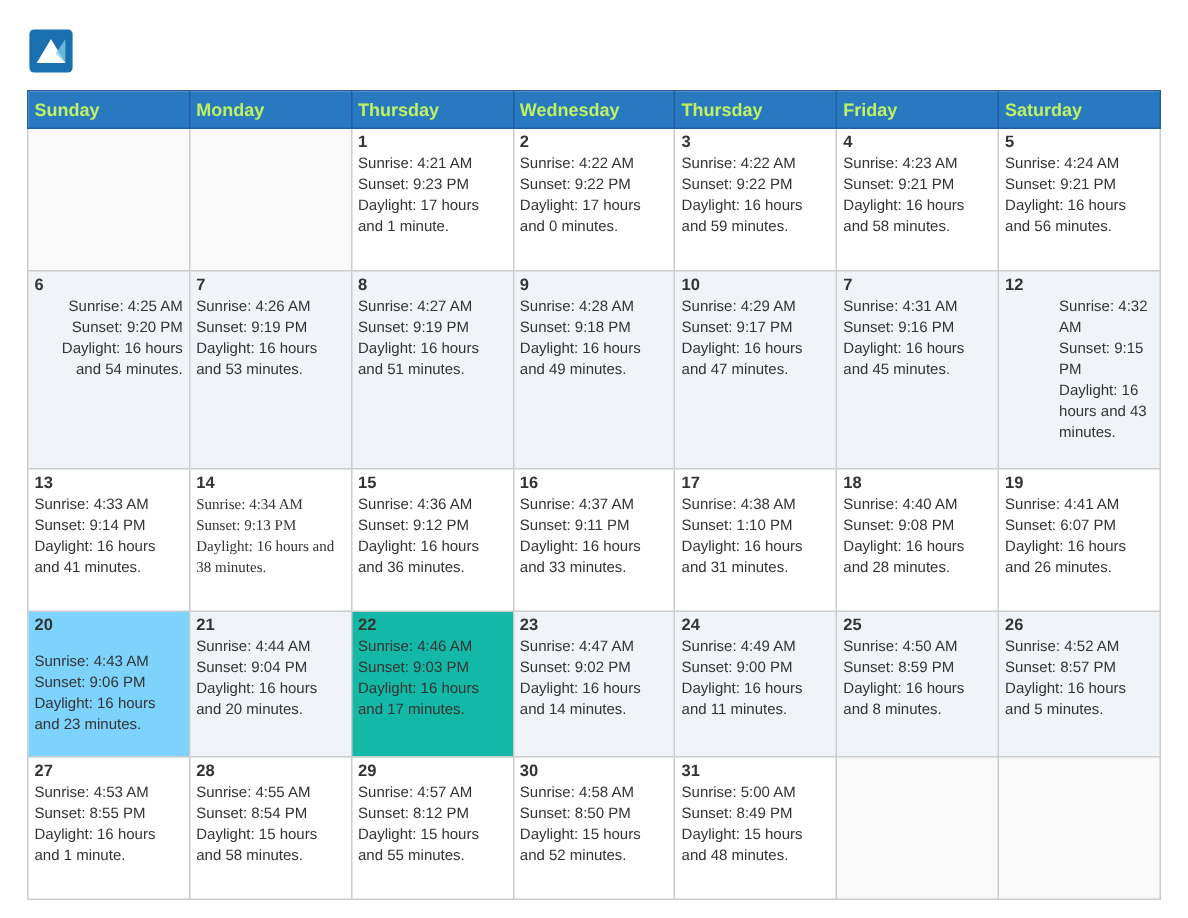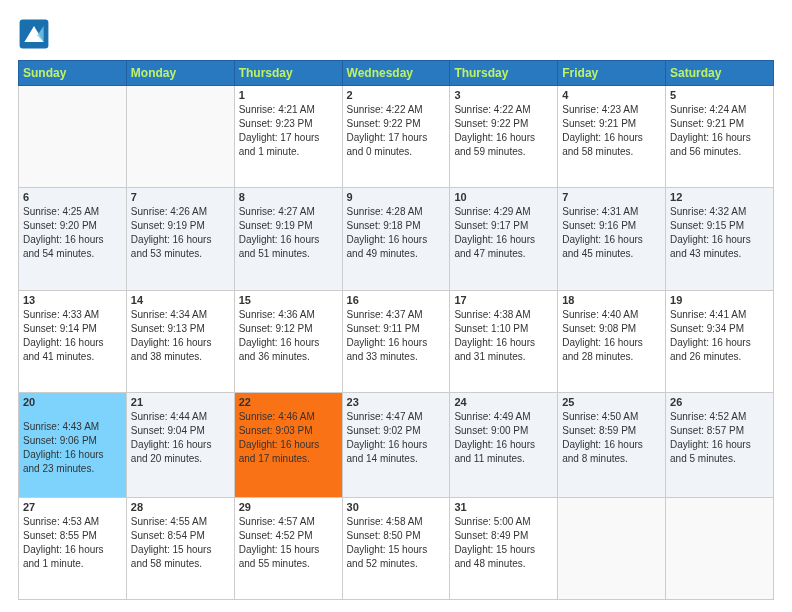--- a/index.html
+++ b/index.html
@@ -160,21 +160,21 @@
           <td>
             <span class="day-num">5</span>
             <div class="day-info" style="white-space: pre-line;">Sunrise: 4:24 AM
 Sunset: 9:21 PM
 Daylight: 16 hours and 56 minutes.</div>
           </td>
         </tr>
         <tr>
           <td style="background: rgb(240, 244, 248);">
             <span class="day-num">6</span>
-            <div class="day-info" style="white-space: pre-line;">Sunrise: 4:25 AM
+            <div class="day-info" style="white-space: pre-line; text-align: right;">Sunrise: 4:25 AM
 Sunset: 9:20 PM
 Daylight: 16 hours and 54 minutes.</div>
           </td>
           <td style="background: rgb(240, 244, 248);">
             <span class="day-num">7</span>
             <div class="day-info" style="white-space: pre-line;">Sunrise: 4:26 AM
 Sunset: 9:19 PM
 Daylight: 16 hours and 53 minutes.</div>
           </td>
           <td style="background: rgb(240, 244, 248);">
@@ -196,35 +196,35 @@
 Daylight: 16 hours and 47 minutes.</div>
           </td>
           <td style="background: rgb(240, 244, 248);">
             <span class="day-num">7</span>
             <div class="day-info" style="white-space: pre-line;">Sunrise: 4:31 AM
 Sunset: 9:16 PM
 Daylight: 16 hours and 45 minutes.</div>
           </td>
           <td style="background: rgb(240, 244, 248);">
             <span class="day-num">12</span>
-            <div class="day-info" style="white-space: pre-line;">Sunrise: 4:32 AM
+            <div class="day-info" style="white-space: pre-line; margin-left: 36px;">Sunrise: 4:32 AM
 Sunset: 9:15 PM
 Daylight: 16 hours and 43 minutes.</div>
           </td>
         </tr>
         <tr>
           <td>
             <span class="day-num">13</span>
             <div class="day-info" style="white-space: pre-line;">Sunrise: 4:33 AM
 Sunset: 9:14 PM
 Daylight: 16 hours and 41 minutes.</div>
           </td>
           <td>
             <span class="day-num">14</span>
-            <div class="day-info" style="white-space: pre-line;">Sunrise: 4:34 AM
+            <div class="day-info" style="white-space: pre-line; font-family: Liberation Serif, serif;">Sunrise: 4:34 AM
 Sunset: 9:13 PM
 Daylight: 16 hours and 38 minutes.</div>
           </td>
           <td>
             <span class="day-num">15</span>
             <div class="day-info" style="white-space: pre-line;">Sunrise: 4:36 AM
 Sunset: 9:12 PM
 Daylight: 16 hours and 36 minutes.</div>
           </td>
           <td>
@@ -241,38 +241,38 @@
           </td>
           <td>
             <span class="day-num">18</span>
             <div class="day-info" style="white-space: pre-line;">Sunrise: 4:40 AM
 Sunset: 9:08 PM
 Daylight: 16 hours and 28 minutes.</div>
           </td>
           <td>
             <span class="day-num">19</span>
             <div class="day-info" style="white-space: pre-line;">Sunrise: 4:41 AM
-Sunset: 9:34 PM
+Sunset: 6:07 PM
 Daylight: 16 hours and 26 minutes.</div>
           </td>
         </tr>
         <tr>
           <td style="background: #7dd3fc;">
             <span class="day-num">20</span>
             <div class="day-info" style="white-space: pre-line; margin-top: 12px;">Sunrise: 4:43 AM
 Sunset: 9:06 PM
 Daylight: 16 hours and 23 minutes.</div>
           </td>
           <td style="background: rgb(240, 244, 248);">
             <span class="day-num">21</span>
             <div class="day-info" style="white-space: pre-line;">Sunrise: 4:44 AM
 Sunset: 9:04 PM
 Daylight: 16 hours and 20 minutes.</div>
           </td>
-          <td style="background: #f97316;">
+          <td style="background: #14b8a6;">
             <span class="day-num">22</span>
             <div class="day-info" style="white-space: pre-line;">Sunrise: 4:46 AM
 Sunset: 9:03 PM
 Daylight: 16 hours and 17 minutes.</div>
           </td>
           <td style="background: rgb(240, 244, 248);">
             <span class="day-num">23</span>
             <div class="day-info" style="white-space: pre-line;">Sunrise: 4:47 AM
 Sunset: 9:02 PM
 Daylight: 16 hours and 14 minutes.</div>
@@ -305,21 +305,21 @@
           </td>
           <td>
             <span class="day-num">28</span>
             <div class="day-info" style="white-space: pre-line;">Sunrise: 4:55 AM
 Sunset: 8:54 PM
 Daylight: 15 hours and 58 minutes.</div>
           </td>
           <td>
             <span class="day-num">29</span>
             <div class="day-info" style="white-space: pre-line;">Sunrise: 4:57 AM
-Sunset: 4:52 PM
+Sunset: 8:12 PM
 Daylight: 15 hours and 55 minutes.</div>
           </td>
           <td>
             <span class="day-num">30</span>
             <div class="day-info" style="white-space: pre-line;">Sunrise: 4:58 AM
 Sunset: 8:50 PM
 Daylight: 15 hours and 52 minutes.</div>
           </td>
           <td>
             <span class="day-num">31</span>

